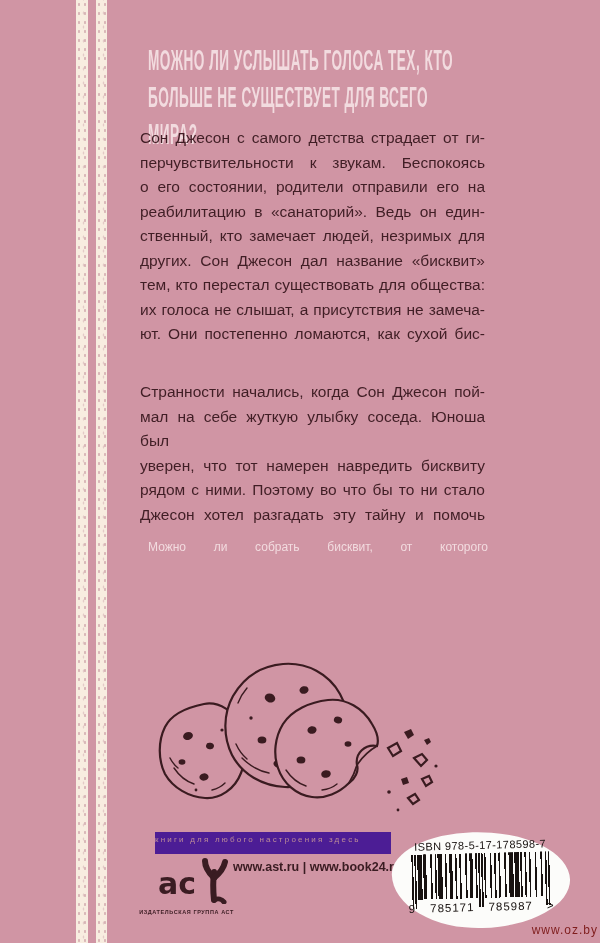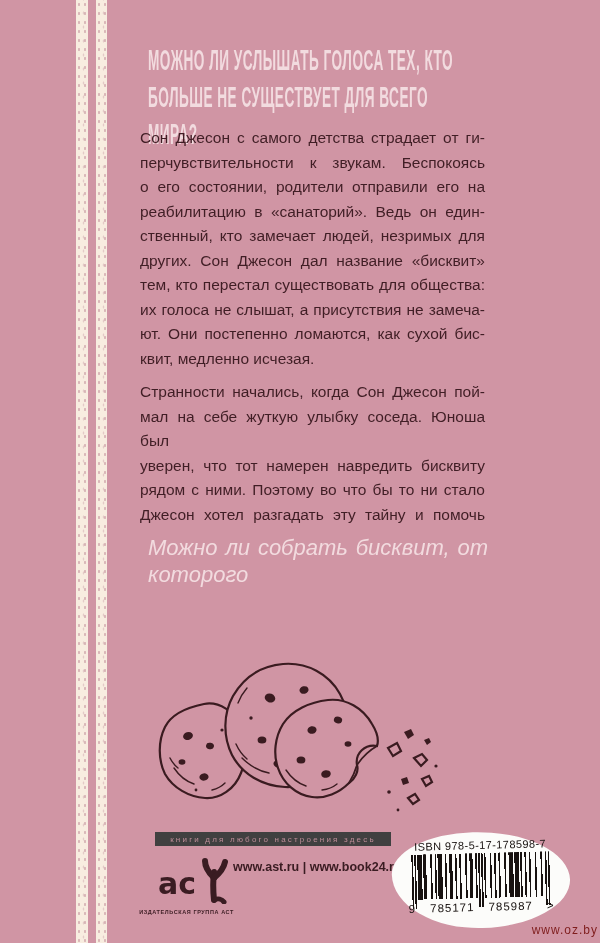--- a/index.html
+++ b/index.html
@@ -45,38 +45,38 @@
   .para .just {
     display: block; white-space: pre-line;
     text-align: justify; text-align-last: justify;
   }
   .para .lastline { display: block; text-align: left; }
   .p1 { top: 126px; }
   .p2 { top: 380px; }
 
   .question {
     position: absolute; left: 148px; top: 534px; width: 340px;
-    color: #f2dbdf; font-style: italic;
-    font-size: 22px; line-height: 27px;
+    color: #f2dbdf; 
+    font-size: 12px; line-height: 27px;
   }
   .question .just {
     display: block; white-space: pre-line;
     text-align: justify; text-align-last: justify;
   }
   .question .lastline { display: block; }
 
   .illo { position: absolute; left: 152px; top: 640px; width: 294px; height: 176px; }
 
   
   .banner {
-    position: absolute; left: 155px; top: 832px; width: 236px; height: 14px;
-    background: #404040;
+    position: absolute; left: 155px; top: 832px; width: 236px; height: 22px;
+    background: #4c1d95;
     color: #bd8d98;
     font-size: 8px; letter-spacing: 2.2px;
-    line-height: 15px; text-align: center;
+    line-height: 15px; 
     white-space: nowrap; overflow: hidden;
   }
 
   
   .publisher { position: absolute; left: 136px; top: 854px; width: 98px; text-align: right; }
   .publisher .caption {
     margin-top: 1px; font-size: 5.5px; letter-spacing: 0.6px;
     color: #3a1c22; font-weight: 700; white-space: nowrap;
   }
 
@@ -129,21 +129,20 @@
   <div class="para p1">
     <span class="just">Сон Джесон с самого детства страдает от ги-
 перчувствительности к звукам. Беспокоясь
 о его состоянии, родители отправили его на
 реабилитацию в «санаторий». Ведь он един-
 ственный, кто замечает людей, незримых для
 других. Сон Джесон дал название «бисквит»
 тем, кто перестал существовать для общества:
 их голоса не слышат, а присутствия не замеча-
 ют. Они постепенно ломаются, как сухой бис-</span>
-    <span class="lastline">квит, медленно исчезая.</span>
   </div>
 
   <div class="para p2">
     <span class="just">Странности начались, когда Сон Джесон пой-
 мал на себе жуткую улыбку соседа. Юноша был
 уверен, что тот намерен навредить бисквиту
 рядом с ними. Поэтому во что бы то ни стало
 Джесон хотел разгадать эту тайну и помочь</span>
   </div>
 

